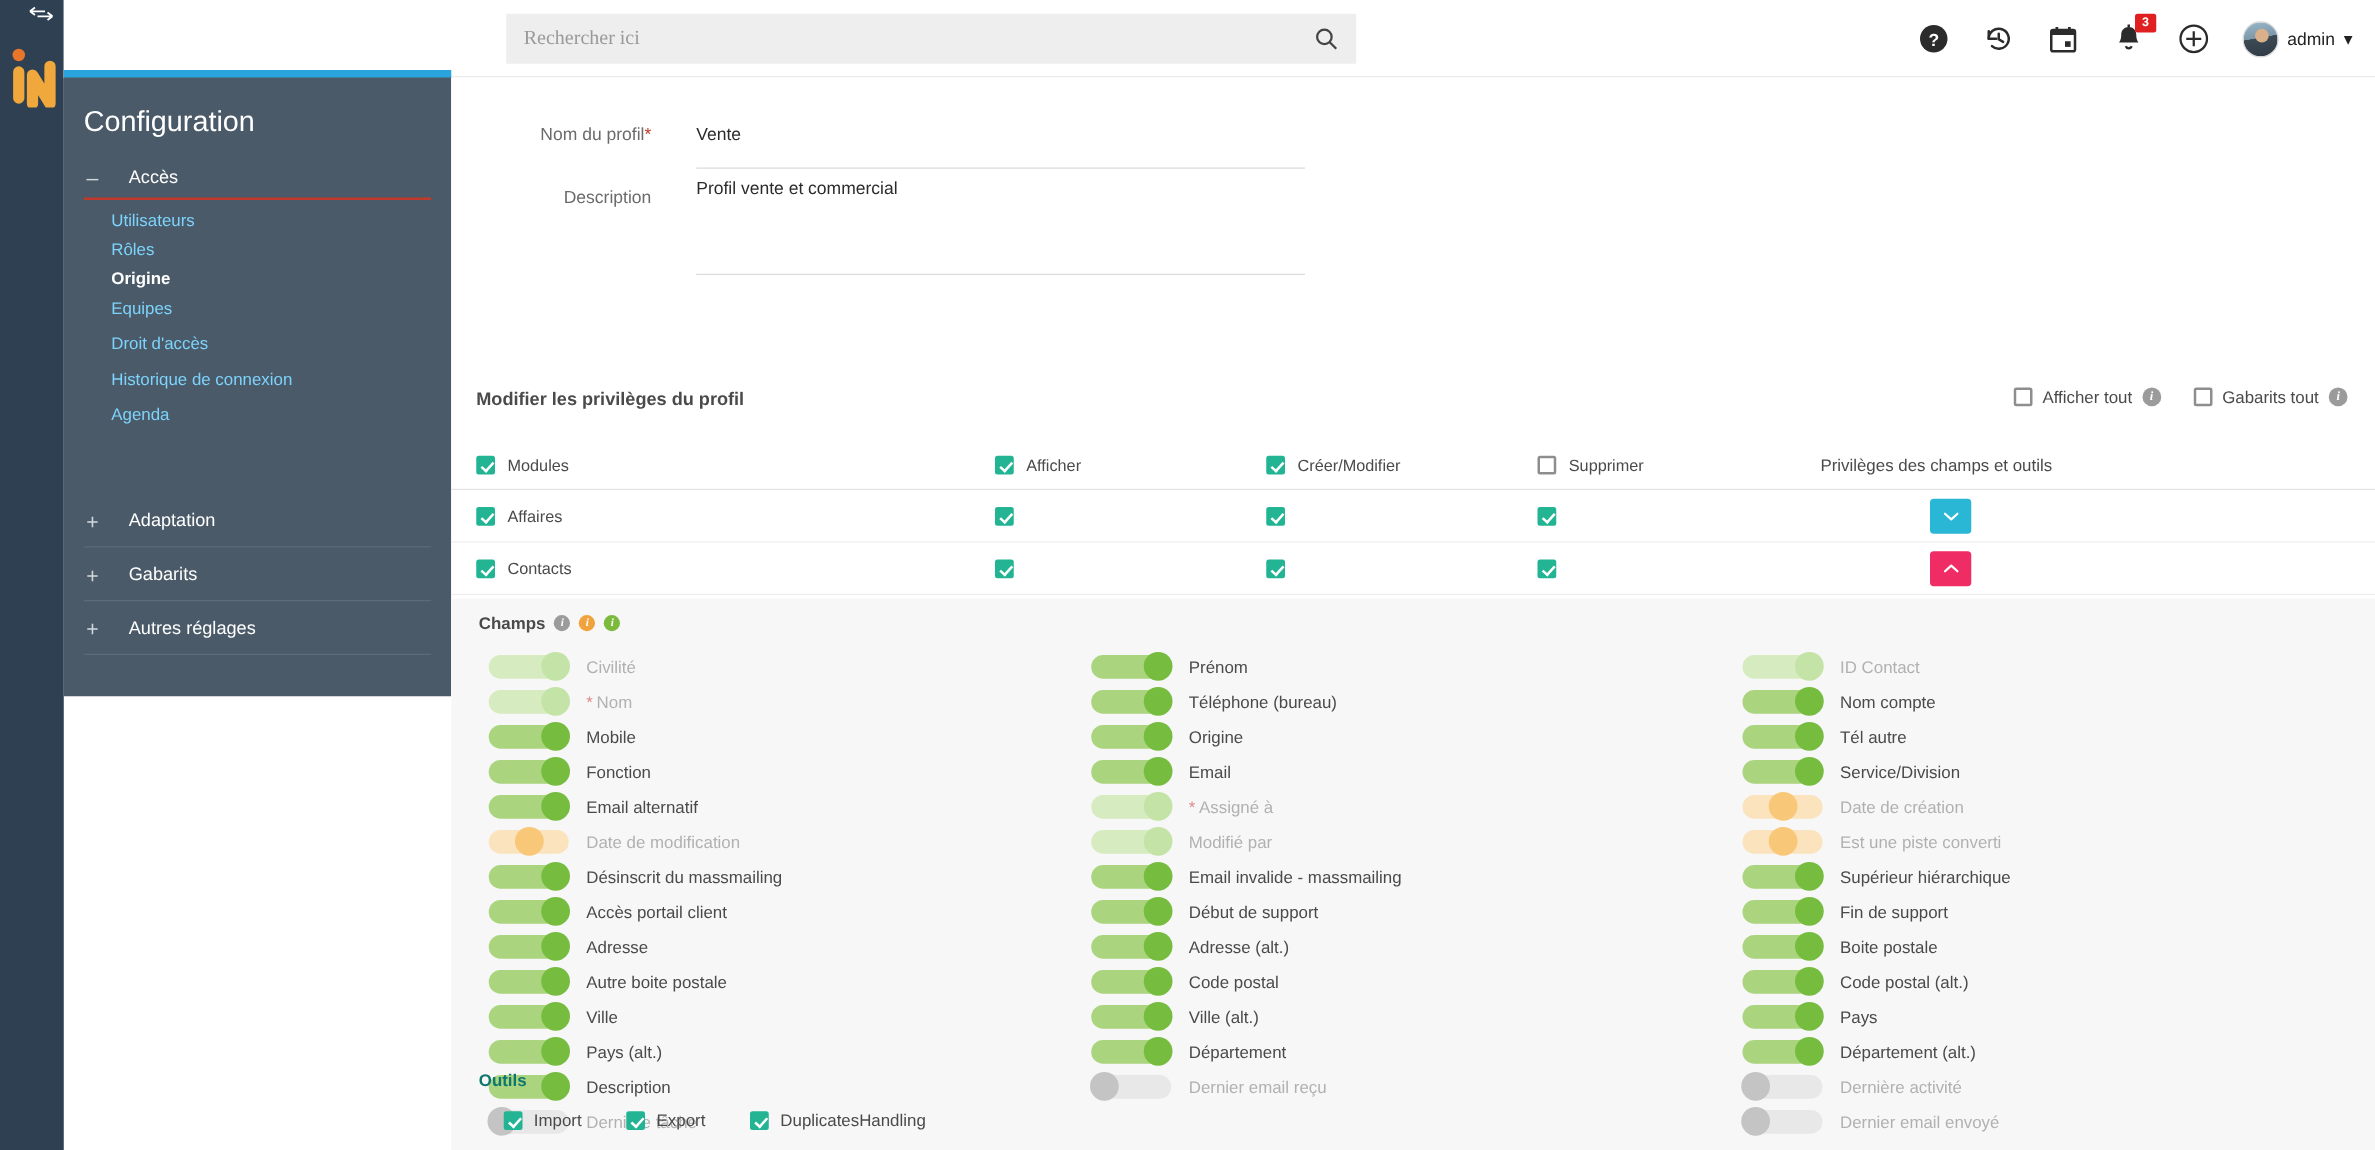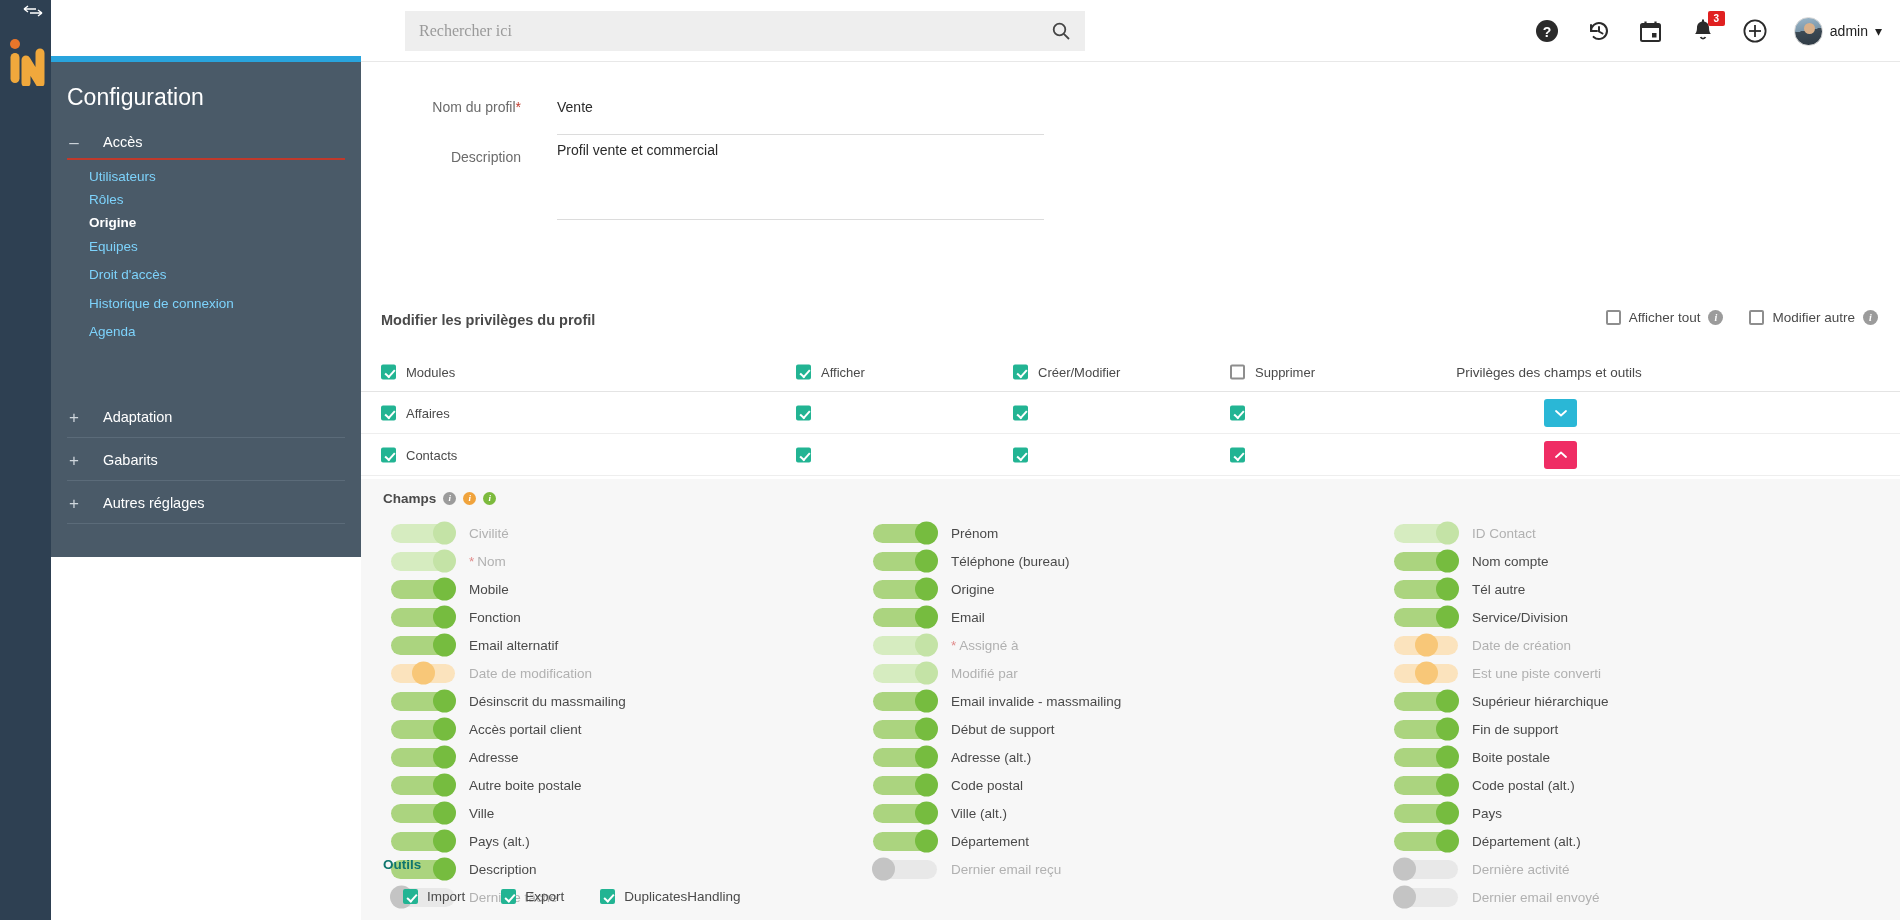--- a/index.html
+++ b/index.html
@@ -349,21 +349,21 @@
     <div class="section-head">Modifier les privilèges du profil</div>
 
     <div class="head-checks">
       <div class="hc">
         <span class="cbox"></span>
         <span class="hc-label">Afficher tout</span>
         <span class="infodot big">i</span>
       </div>
       <div class="hc">
         <span class="cbox"></span>
-        <span class="hc-label">Modifier autre</span>
+        <span class="hc-label">Gabarits tout</span>
         <span class="infodot big">i</span>
       </div>
     </div>
 
     <div class="ptable">
 
       <div class="prow header">
         <div class="cell c-mod">
           <span class="cbox checked"></span>
           <span class="cell-label">Modules</span>

